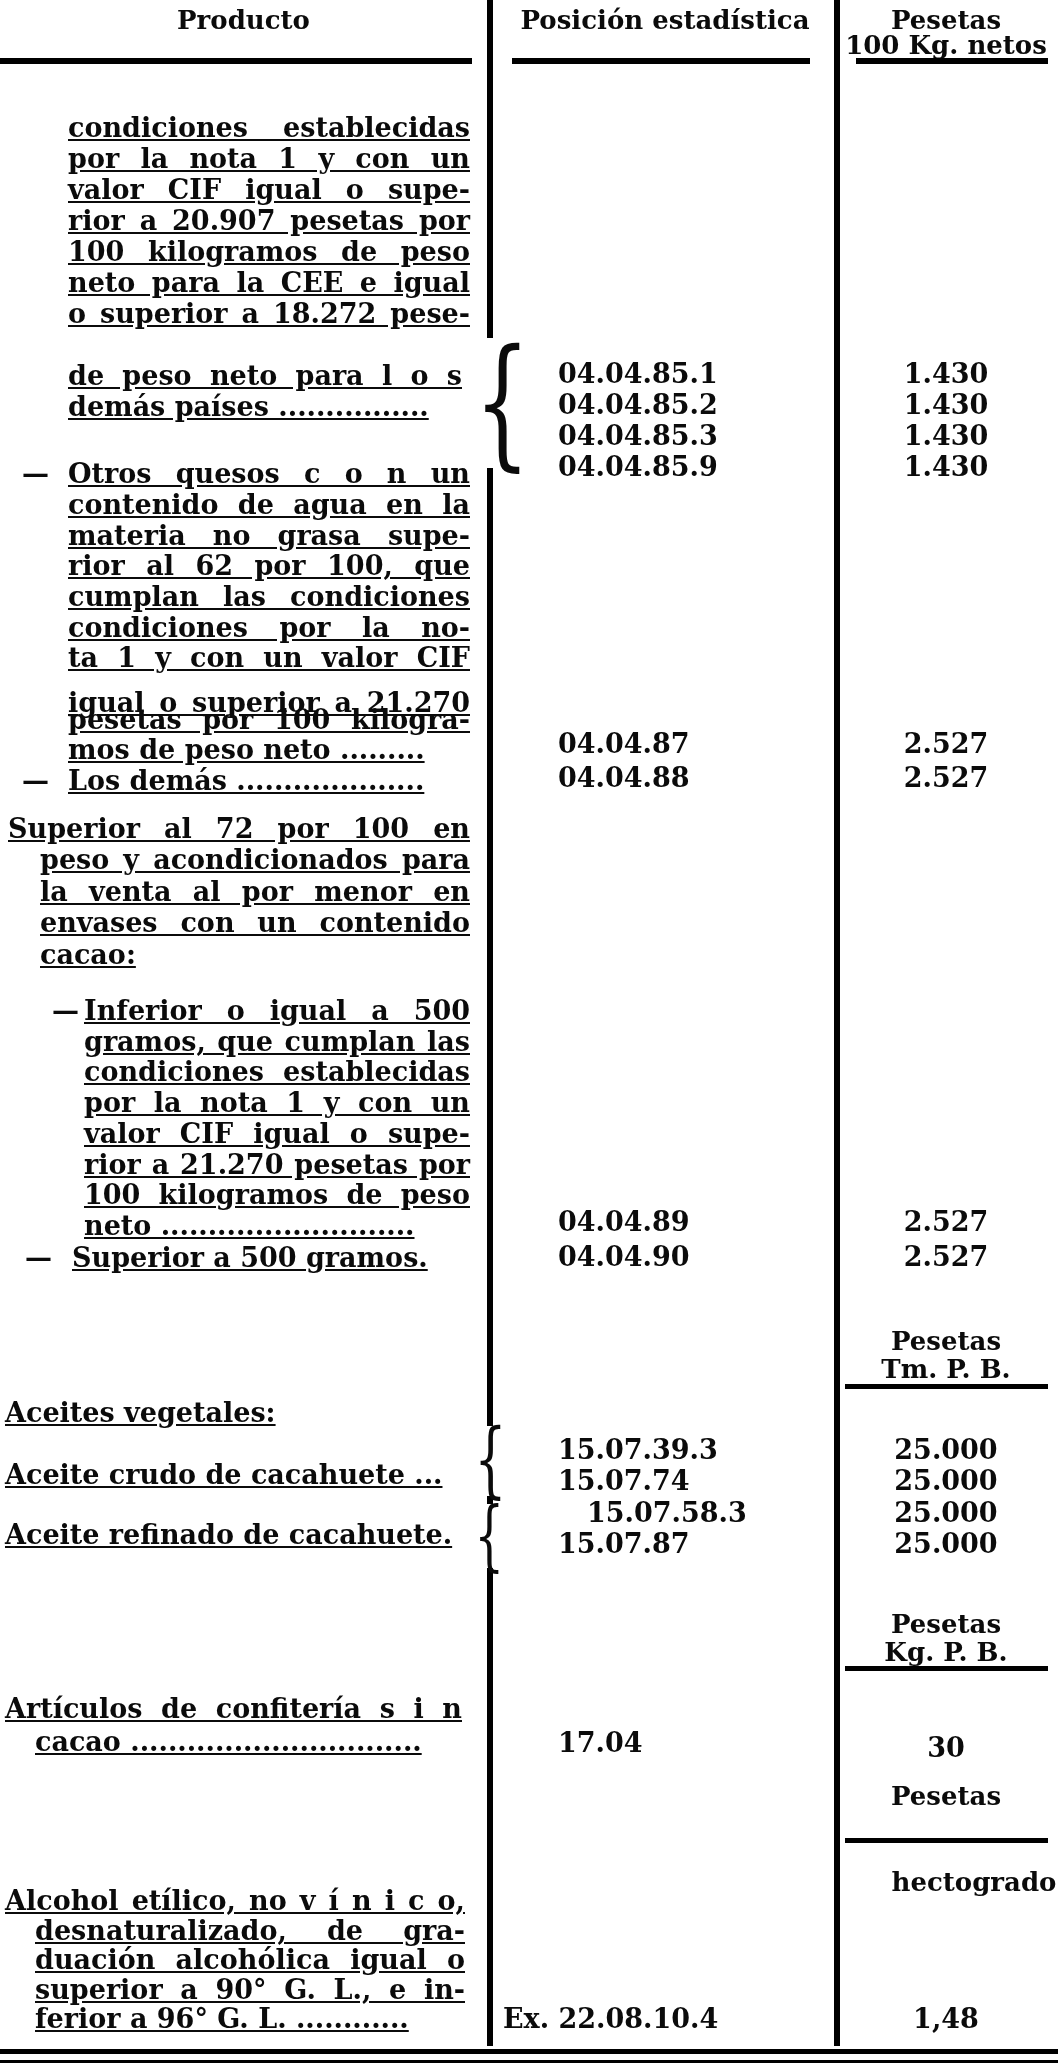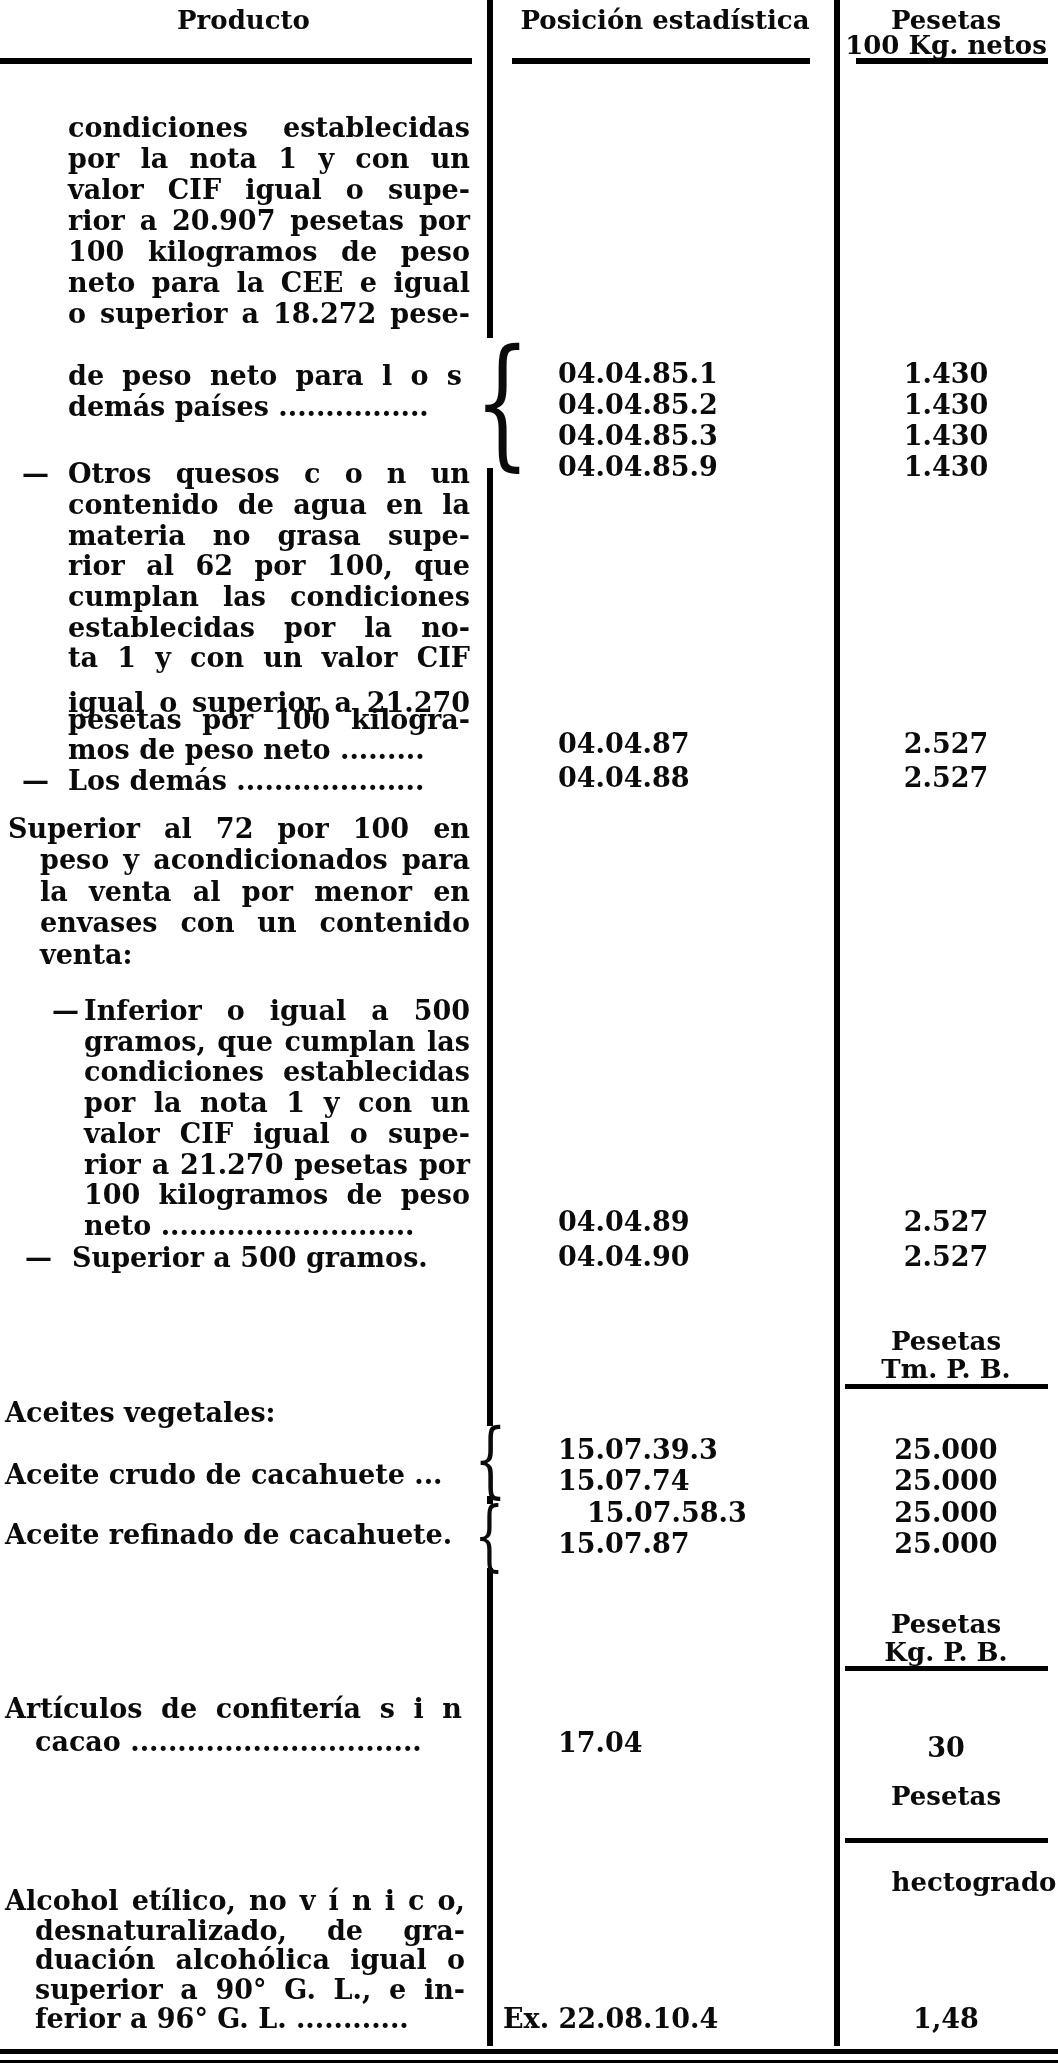--- a/index.html
+++ b/index.html
@@ -2,21 +2,21 @@
 <html><head>
 <meta charset="utf-8">
 <style>
   html,body { margin:0; padding:0; background:#e8e8e8; }
   .page {
     position:relative; width:1058px; height:2069px; margin:0 auto;
     background:#ffffff; color:#0b0b0b;
     font-family:"DejaVu Serif", serif; font-weight:bold;
     font-size:27px; line-height:31px; overflow:hidden;
   }
-  .pl { position:absolute; white-space:nowrap; }
+  .pl { position:absolute; white-space:nowrap;text-decoration:underline; }
   .j  { white-space:normal; text-align:justify; text-align-last:justify; }
   .hdr { position:absolute; text-align:center; font-size:26px; line-height:28px; }
   .rule { position:absolute; height:6px; background:#000; }
   .vline { position:absolute; top:0; width:6px; height:2046px; background:#000; }
   .code { position:absolute; white-space:nowrap; }
   .val { position:absolute; left:840px; width:212px; text-align:center; }
   .sub { position:absolute; left:840px; width:212px; text-align:center; font-size:26px; line-height:28px; }
   .subrule { position:absolute; left:845px; width:203px; height:5px; background:#000; }
   .brace { position:absolute; left:466px; width:44px; text-align:center;
            font-weight:normal; background:#ffffff; transform:scaleX(0.62); }
@@ -61,39 +61,39 @@
   <div class="val" style="top:389px;">1.430</div>
   <div class="val" style="top:420px;">1.430</div>
   <div class="val" style="top:451px;">1.430</div>
 
   <div class="dash" style="top:458px;left:22px;">—</div>
   <div class="pl j" style="top:458px;left:68px;width:402px;">Otros quesos c o n un</div>
   <div class="pl j" style="top:489px;left:68px;width:402px;">contenido de agua en la</div>
   <div class="pl j" style="top:520px;left:68px;width:402px;">materia no grasa supe-</div>
   <div class="pl j" style="top:550px;left:68px;width:402px;">rior al 62 por 100, que</div>
   <div class="pl j" style="top:581px;left:68px;width:402px;">cumplan las condiciones</div>
-  <div class="pl j" style="top:612px;left:68px;width:402px;">establecidas por la no-</div>
+  <div class="pl j" style="top:612px;left:68px;width:402px;">condiciones por la no-</div>
   <div class="pl j" style="top:642px;left:68px;width:402px;">ta 1 y con un valor CIF</div>
   <div class="pl j" style="top:687px;left:68px;width:402px;">igual o superior a 21.270</div>
   <div class="pl j" style="top:704px;left:68px;width:402px;">pesetas por 100 kilogra-</div>
   <div class="pl" style="top:734px;left:68px;">mos de peso neto .........</div>
 
   <div class="code" style="top:728px;left:558px;">04.04.87</div>
   <div class="val" style="top:728px;">2.527</div>
 
   <div class="dash" style="top:765px;left:22px;">—</div>
   <div class="pl" style="top:765px;left:68px;">Los demás ....................</div>
   <div class="code" style="top:762px;left:558px;">04.04.88</div>
   <div class="val" style="top:762px;">2.527</div>
 
   <div class="pl j" style="top:813px;left:8px;width:462px;">Superior al 72 por 100 en</div>
   <div class="pl j" style="top:844px;left:40px;width:430px;">peso y acondicionados para</div>
   <div class="pl j" style="top:876px;left:40px;width:430px;">la venta al por menor en</div>
   <div class="pl j" style="top:907px;left:40px;width:430px;">envases con un contenido</div>
-  <div class="pl" style="top:939px;left:40px;">venta:</div>
+  <div class="pl" style="top:939px;left:40px;">cacao:</div>
 
   <div class="dash" style="top:995px;left:52px;">—</div>
   <div class="pl j" style="top:995px;left:84px;width:386px;">Inferior o igual a 500</div>
   <div class="pl j" style="top:1026px;left:84px;width:386px;">gramos, que cumplan las</div>
   <div class="pl j" style="top:1056px;left:84px;width:386px;">condiciones establecidas</div>
   <div class="pl j" style="top:1087px;left:84px;width:386px;">por la nota 1 y con un</div>
   <div class="pl j" style="top:1118px;left:84px;width:386px;">valor CIF igual o supe-</div>
   <div class="pl j" style="top:1149px;left:84px;width:386px;">rior a 21.270 pesetas por</div>
   <div class="pl j" style="top:1179px;left:84px;width:386px;">100 kilogramos de peso</div>
   <div class="pl" style="top:1210px;left:84px;">neto ...........................</div>

